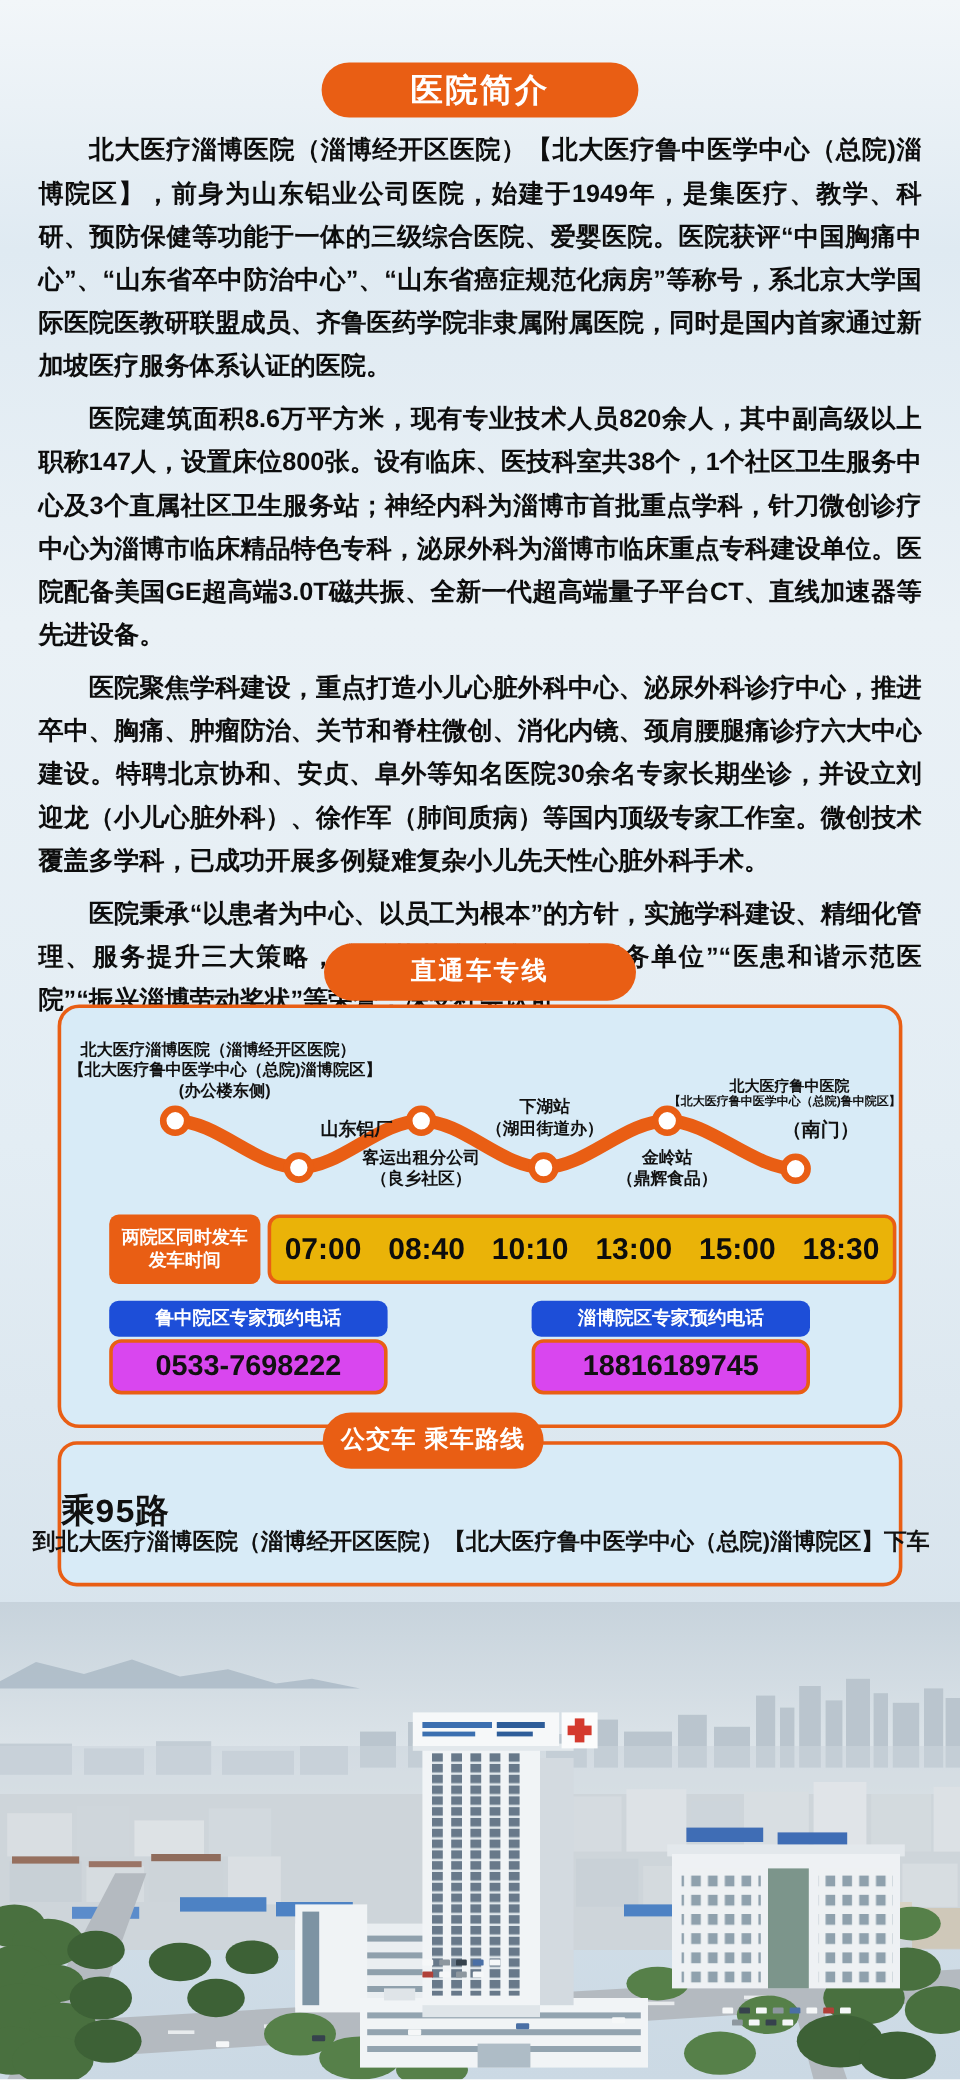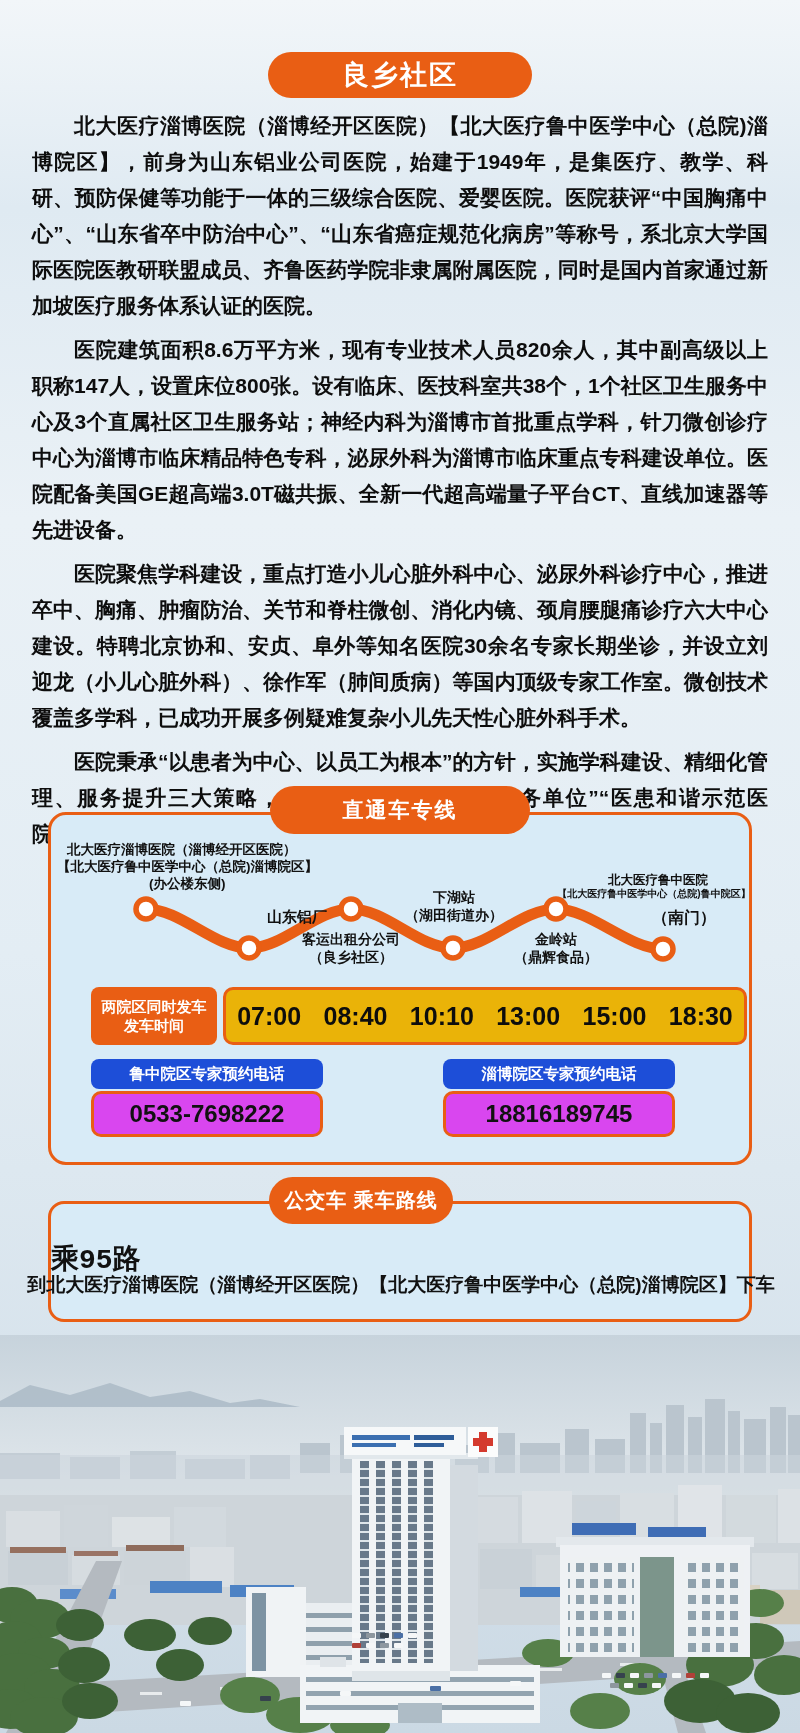--- a/index.html
+++ b/index.html
@@ -9,21 +9,21 @@
   .pill{position:absolute;background:#e95e14;color:#fff;font-weight:700;text-align:center;
     border-radius:24px;letter-spacing:2px;z-index:3;}
   #banner-intro{left:268px;top:52px;width:264px;height:46px;line-height:46px;font-size:27px;}
   #banner-shuttle{left:270px;top:786px;width:260px;height:48px;line-height:48px;font-size:21px;}
   #banner-bus{left:269px;top:1177px;width:184px;height:47px;line-height:47px;font-size:20px;letter-spacing:1px;}
   #paragraphs{position:absolute;left:32px;top:108px;width:736px;}
   #paragraphs p{margin:0 0 8px 0;font-size:21px;font-weight:700;line-height:36px;
     text-align:justify;text-indent:2em;color:#0d0d0d;}
   .panel{position:absolute;left:48px;width:704px;background:#d8ebf7;border:3px solid #e95e14;
     border-radius:18px;box-sizing:border-box;z-index:1;}
-  #shuttle-box{top:812px;height:353px;}
+  #shuttle-box{top:837px;height:353px;}
   #bus-box{top:1201px;height:121px;border-radius:16px;}
   
   .st1{position:absolute;left:6px;top:26px;font-size:13.5px;font-weight:700;line-height:17px;white-space:nowrap;}
   .st1 .l1{padding-left:10px;} .st1 .l3{padding-left:92px;}
   .rlabel{position:absolute;transform:translateX(-50%);white-space:nowrap;font-weight:700;
     text-align:center;line-height:18px;}
   #route-svg{position:absolute;left:0;top:75px;}
   .dep-label{position:absolute;left:40px;top:172px;width:126px;height:58px;background:#e95e14;
     border-radius:8px;color:#fff;font-weight:700;font-size:15px;line-height:19px;text-align:center;
     display:flex;flex-direction:column;justify-content:center;}
@@ -41,21 +41,21 @@
   .bus-line1{position:absolute;left:0;width:100%;top:36px;text-align:left;font-size:28px;font-weight:700;font-family:Liberation Mono, monospace;}
   .bus-line2{position:absolute;left:350px;top:68px;transform:translateX(-50%);white-space:nowrap;
     font-size:19px;font-weight:700;}
   #photo{position:absolute;left:0;top:1335px;}
 </style>
 </head>
 <body>
 
 <div id="page">
 
-  <div class="pill" id="banner-intro">良乡社区</div>
+  <div class="pill" id="banner-intro">医院简介</div>
   <div id="paragraphs">
     <p>北大医疗淄博医院（淄博经开区医院）【北大医疗鲁中医学中心（总院)淄博院区】，前身为山东铝业公司医院，始建于1949年，是集医疗、教学、科研、预防保健等功能于一体的三级综合医院、爱婴医院。医院获评“中国胸痛中心”、“山东省卒中防治中心”、“山东省癌症规范化病房”等称号，系北京大学国际医院医教研联盟成员、齐鲁医药学院非隶属附属医院，同时是国内首家通过新加坡医疗服务体系认证的医院。</p>
     <p>医院建筑面积8.6万平方米，现有专业技术人员820余人，其中副高级以上职称147人，设置床位800张。设有临床、医技科室共38个，1个社区卫生服务中心及3个直属社区卫生服务站；神经内科为淄博市首批重点学科，针刀微创诊疗中心为淄博市临床精品特色专科，泌尿外科为淄博市临床重点专科建设单位。医院配备美国GE超高端3.0T磁共振、全新一代超高端量子平台CT、直线加速器等先进设备。</p>
     <p>医院聚焦学科建设，重点打造小儿心脏外科中心、泌尿外科诊疗中心，推进卒中、胸痛、肿瘤防治、关节和脊柱微创、消化内镜、颈肩腰腿痛诊疗六大中心建设。特聘北京协和、安贞、阜外等知名医院30余名专家长期坐诊，并设立刘迎龙（小儿心脏外科）、徐作军（肺间质病）等国内顶级专家工作室。微创技术覆盖多学科，已成功开展多例疑难复杂小儿先天性心脏外科手术。</p>
     <p>医院秉承“以患者为中心、以员工为根本”的方针，实施学科建设、精细化管理、服务提升三大策略，先后荣获山东省“优质服务单位”“医患和谐示范医院”“振兴淄博劳动奖状”等荣誉，深受社会认可。</p>
   </div>
 
   <div class="pill" id="banner-shuttle">直通车专线</div>
   <div class="panel" id="shuttle-box">
 

